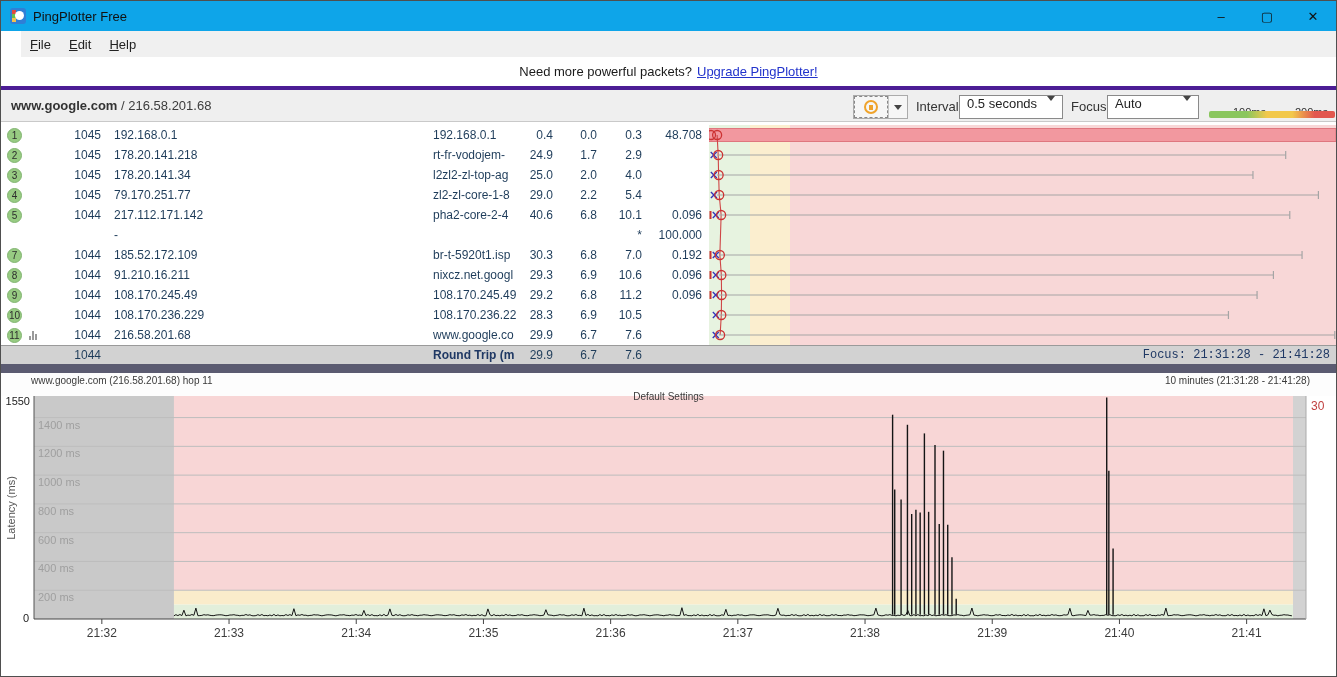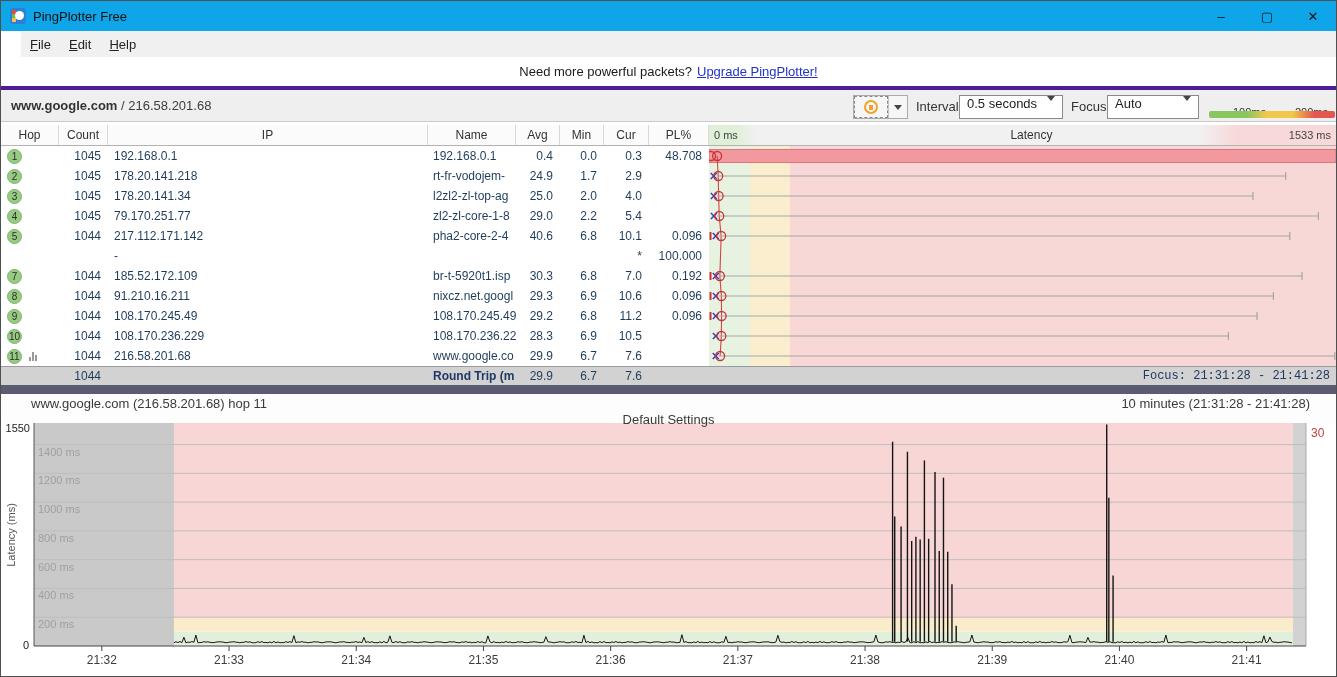--- a/index.html
+++ b/index.html
@@ -63,21 +63,21 @@
   .rowicon{display:inline-flex;align-items:flex-end;height:9px;margin-left:7px;}
   .rowicon i{display:block;width:2px;background:#9a9a9a;margin-right:1px;}
   .cell.c-graph{background:linear-gradient(to right,#e7f3e0 0px,#e7f3e0 41px,#fbeecf 41px,#fbeecf 81px,#f8d7d7 81px,#f8d7d7 100%);}
   .overlay{position:absolute;left:708px;top:0;width:627px;height:220px;pointer-events:none;}
   .summary{display:flex;height:19px;background:#d2d2d2;border-top:1px solid #9a9a9a;box-sizing:border-box;font-size:12px;color:#1e3c5a;align-items:center;}
   .summary .cell{height:100%;display:flex;align-items:center;box-sizing:border-box;overflow:hidden;white-space:nowrap;}
   .summary .c-name{font-weight:bold;color:#1f3864;padding-left:5px;}
   .summary .focus{flex:1;justify-content:flex-end;padding-right:6px;color:#1f3864;font-family:Liberation Mono, monospace;}
   
   .splitter{height:9px;background:#5b5b71;}
-  .tlheader{position:relative;height:29px;background:#fdfdfd;font-size:13px;color:#3a3a3a;}
+  .tlheader{position:relative;height:23px;background:#fdfdfd;font-size:10px;color:#3a3a3a;}
   .tlheader .lt{position:absolute;left:30px;top:2px;}
   .tlheader .ct{position:absolute;left:0;right:0;top:18px;text-align:center;}
   .tlheader .rt{position:absolute;right:26px;top:2px;}
   .tlchart{display:block;}
 </style>
 </head>
 <body>
 
 <div class="app">
 
@@ -140,35 +140,20 @@
     </div>
     <div class="legend">
       <span class="ll" style="left:24px">100ms</span>
       <span class="ll" style="left:86px">200ms</span>
       <div class="legendbar"></div>
     </div>
   </div>
 
   <div class="gridgap"></div>
 
-  <div class="thead">
-    <div class="hc c-hop">Hop</div>
-    <div class="hc c-count">Count</div>
-    <div class="hc c-ip">IP</div>
-    <div class="hc c-name">Name</div>
-    <div class="hc c-avg">Avg</div>
-    <div class="hc c-min">Min</div>
-    <div class="hc c-cur">Cur</div>
-    <div class="hc c-pl">PL%</div>
-    <div class="hc c-graph lathead">
-      <span class="lmin">0 ms</span>
-      <span class="lttl">Latency</span>
-      <span class="lmax">1533 ms</span>
-    </div>
-  </div>
 
   <div class="tbody" id="tbody">
     <div class="trow">
         <div class="cell c-hop">
           <span class="badge">1</span>
         </div>
         <div class="cell c-count num">1045</div>
         <div class="cell c-ip">192.168.0.1</div>
         <div class="cell c-name">192.168.0.1</div>
         <div class="cell c-avg num">0.4</div>

